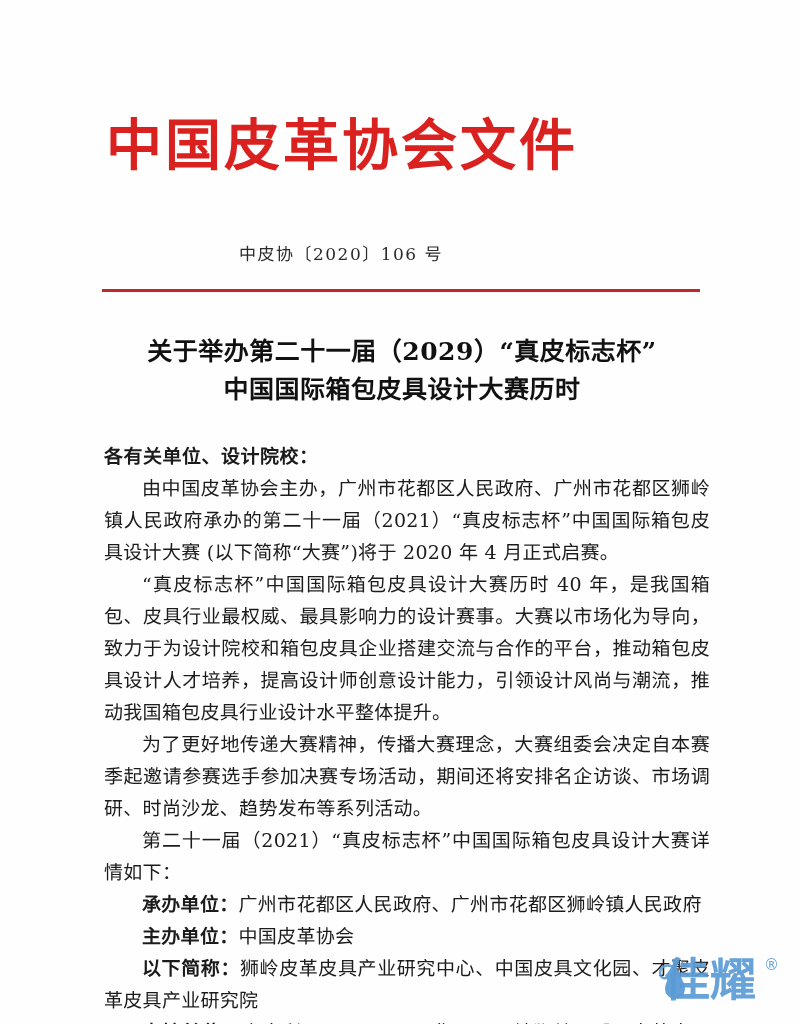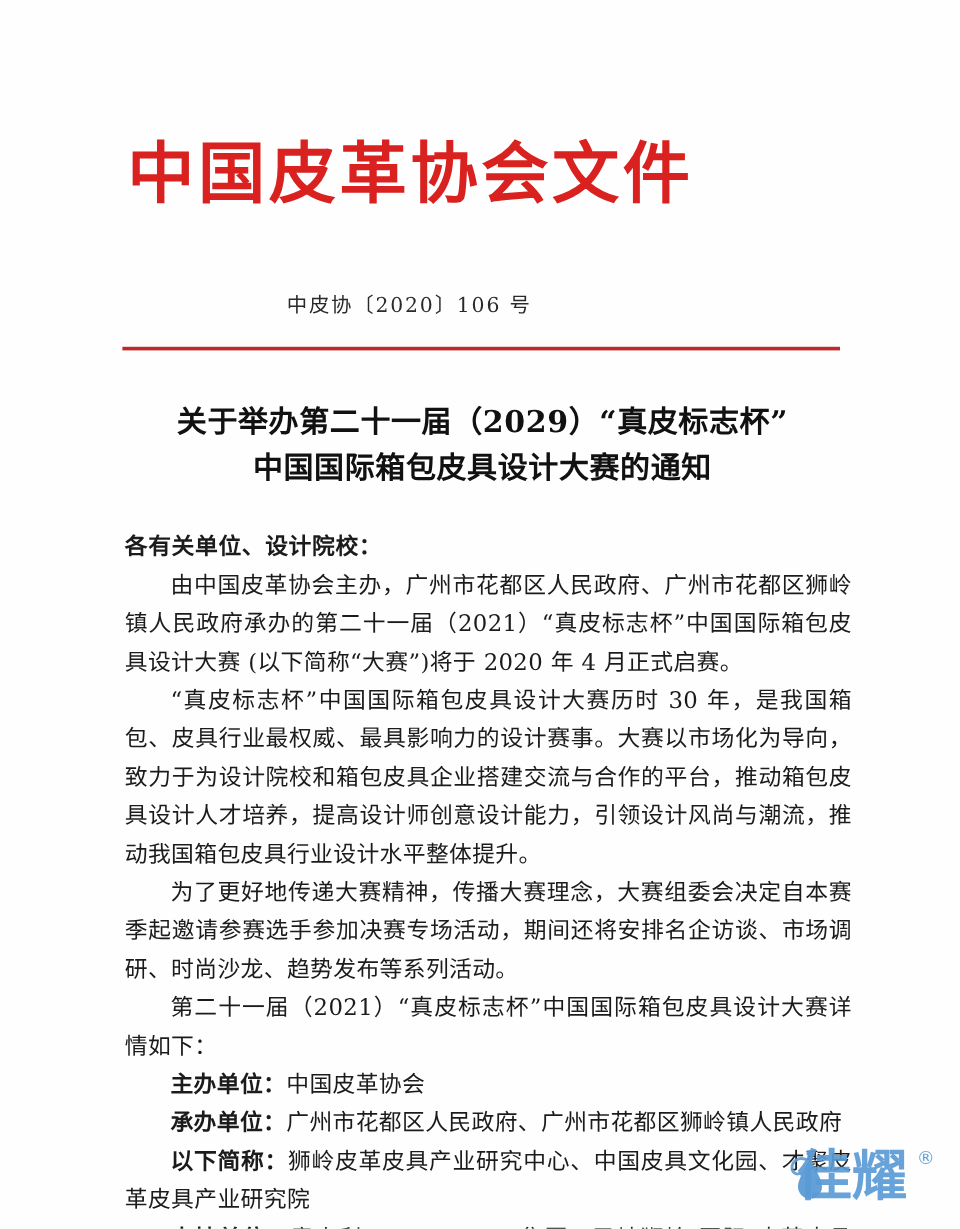--- a/index.html
+++ b/index.html
@@ -171,43 +171,43 @@
   <div class="masthead">
     <div class="masthead-title">中国皮革协会文件</div>
   </div>
 
   <div class="doc-number">中皮协〔2020〕106 号</div>
 
   <div class="red-rule"></div>
 
   <div class="doc-heading">
     <span class="hl">关于举办第二十一届（2029）“真皮标志杯”</span>
-    <span class="hl2">中国国际箱包皮具设计大赛的通知</span>
+    <span class="hl2">中国国际箱包皮具设计大赛历时</span>
   </div>
 
   <div class="body-block">
 
     <p class="salutation">各有关单位、设计院校：</p>
 
     <p class="para">由中国皮革协会主办，广州市花都区人民政府、广州市花都区狮岭镇人民政府承办的第二十一届（2021）“真皮标志杯”中国国际箱包皮具设计大赛 (以下简称“大赛”)将于 2020 年 4 月正式启赛。</p>
 
-    <p class="para">“真皮标志杯”中国国际箱包皮具设计大赛历时 30 年，是我国箱包、皮具行业最权威、最具影响力的设计赛事。大赛以市场化为导向，致力于为设计院校和箱包皮具企业搭建交流与合作的平台，推动箱包皮具设计人才培养，提高设计师创意设计能力，引领设计风尚与潮流，推动我国箱包皮具行业设计水平整体提升。</p>
+    <p class="para">“真皮标志杯”中国国际箱包皮具设计大赛历时 40 年，是我国箱包、皮具行业最权威、最具影响力的设计赛事。大赛以市场化为导向，致力于为设计院校和箱包皮具企业搭建交流与合作的平台，推动箱包皮具设计人才培养，提高设计师创意设计能力，引领设计风尚与潮流，推动我国箱包皮具行业设计水平整体提升。</p>
 
     <p class="para">为了更好地传递大赛精神，传播大赛理念，大赛组委会决定自本赛季起邀请参赛选手参加决赛专场活动，期间还将安排名企访谈、市场调研、时尚沙龙、趋势发布等系列活动。</p>
 
     <p class="para">第二十一届（2021）“真皮标志杯”中国国际箱包皮具设计大赛详情如下：</p>
 
     <div class="unit-list">
 
       <p class="unit-row">
+        <span class="unit-label">承办单位：</span><span class="unit-value">广州市花都区人民政府、广州市花都区狮岭镇人民政府</span>
+      </p>
+
+      <p class="unit-row">
         <span class="unit-label">主办单位：</span><span class="unit-value">中国皮革协会</span>
-      </p>
-
-      <p class="unit-row">
-        <span class="unit-label">承办单位：</span><span class="unit-value">广州市花都区人民政府、广州市花都区狮岭镇人民政府</span>
       </p>
 
       <p class="unit-row">
         <span class="unit-label">以下简称：</span><span class="unit-value">狮岭皮革皮具产业研究中心、中国皮具文化园、才聚皮革皮具产业研究院</span>
       </p>
 
       <p class="unit-row">
         <span class="unit-label">支持单位：</span><span class="unit-value">意大利 ARS ARPEL 集团、圣地狮岭(国际)皮革皮具城、</span>
       </p>
 

